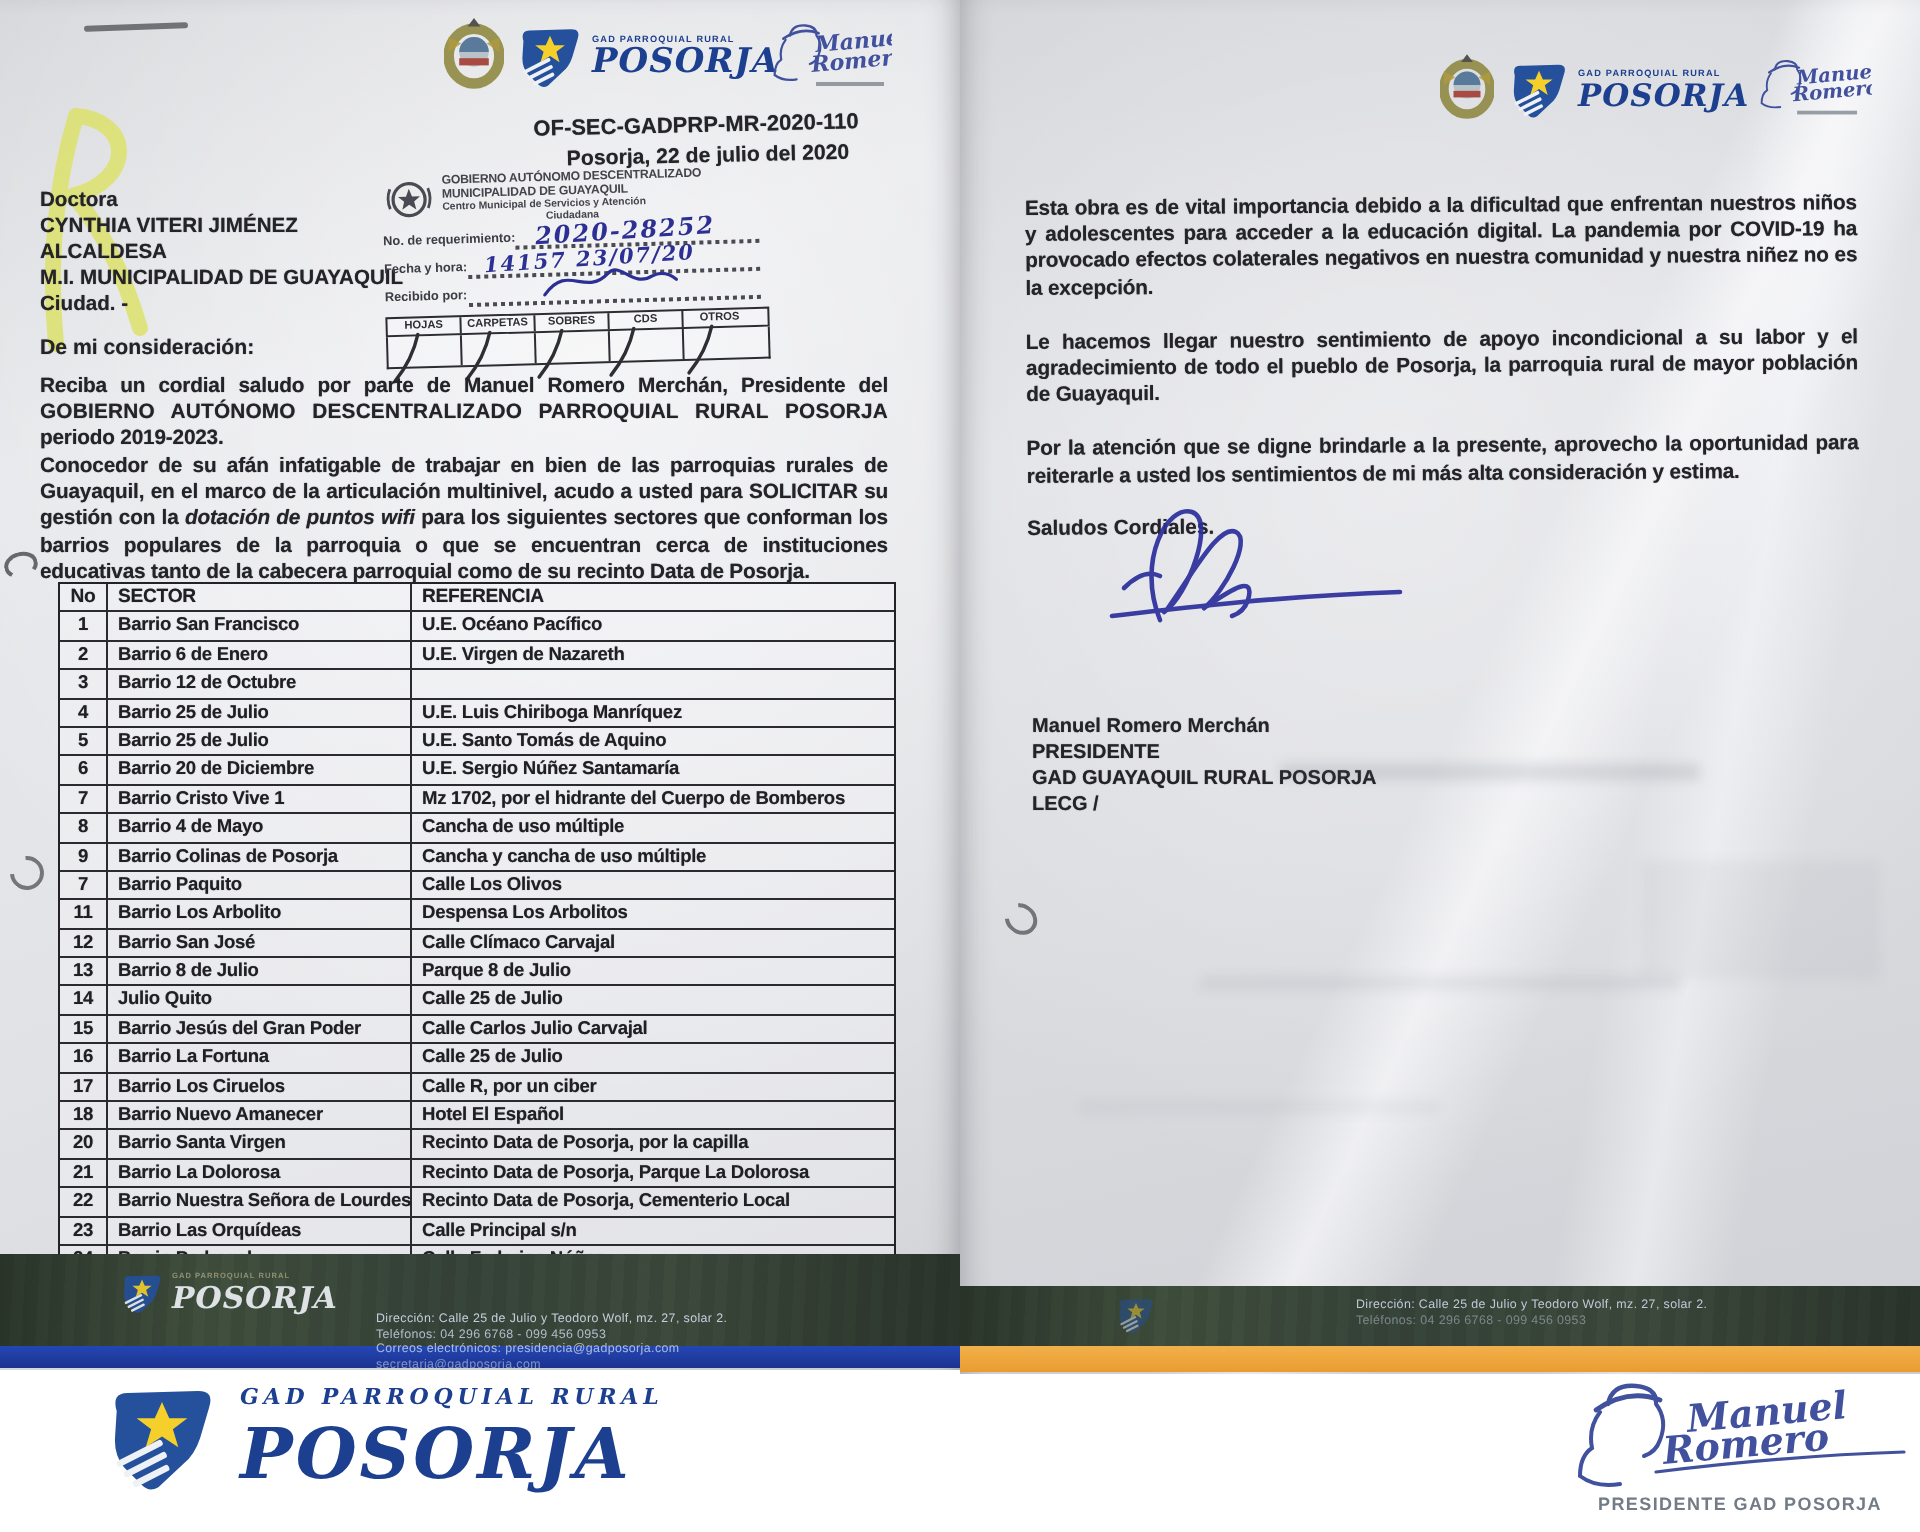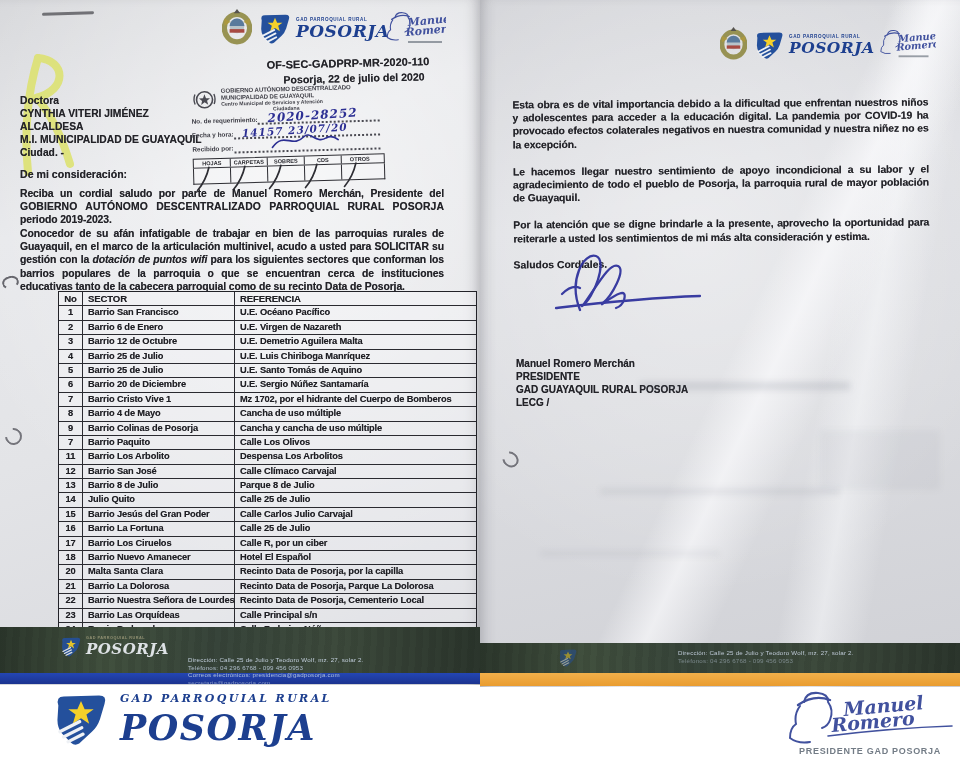--- a/index.html
+++ b/index.html
@@ -34,21 +34,21 @@
   .stamp .hs{font-size:5.2px;font-weight:700;line-height:6px;}
   .srow{position:relative;margin-top:4px;height:10px;font-size:6.4px;font-weight:700;color:#3c3c44;}
   .dots{position:absolute;bottom:1px;border-bottom:2px dotted #4a4a52;height:1px;}
   .hw{position:absolute;color:#2c2f93;font-family:"DejaVu Serif","Liberation Serif",serif;
       font-style:italic;font-weight:700;letter-spacing:1px;text-shadow:none;}
   .mini{display:flex;border:1.2px solid #2c2c32;margin-top:3px;background:rgba(255,255,255,.25);}
   .mini .mc{border-right:1.2px solid #2c2c32;font-size:5.6px;font-weight:700;text-align:center;
       padding:1px 0;color:#2e2e34;}
   .mini .mc:last-child{border-right:none;}
   
-  #sector-table{border:1.4px solid #222228;background:rgba(250,250,252,.35);margin-left:29px;}
+  #sector-table{border:1.4px solid #222228;background:rgba(250,250,252,.35);}
   .trow{display:flex;border-top:1.1px solid #2a2a30;height:13.4px;align-items:center;
         font-size:9.3px;letter-spacing:-.15px;color:#1f1f24;font-weight:700;
         text-shadow:0 0 .4px rgba(20,20,30,.5);}
   .trow.head{border-top:none;font-size:9.6px;}
   .c{overflow:visible;white-space:nowrap;}
   .c.no{width:23px;text-align:center;border-right:1.1px solid #2a2a30;height:100%;line-height:13.4px;}
   .c.sec{width:146px;padding-left:5px;border-right:1.1px solid #2a2a30;height:100%;line-height:13.4px;}
   .c.ref{flex:1;padding-left:5px;height:100%;line-height:13.4px;}
   
   .greenbar{left:0;width:480px;background:
@@ -239,21 +239,20 @@
         <div class="c ref">U.E. Océano Pacífico</div>
       </div>
         <div class="trow">
         <div class="c no">2</div>
         <div class="c sec">Barrio 6 de Enero</div>
         <div class="c ref">U.E. Virgen de Nazareth</div>
       </div>
         <div class="trow">
         <div class="c no">3</div>
         <div class="c sec">Barrio 12 de Octubre</div>
-        <div class="c ref">U.E. Demetrio Aguilera Malta</div>
       </div>
         <div class="trow">
         <div class="c no">4</div>
         <div class="c sec">Barrio 25 de Julio</div>
         <div class="c ref">U.E. Luis Chiriboga Manríquez</div>
       </div>
         <div class="trow">
         <div class="c no">5</div>
         <div class="c sec">Barrio 25 de Julio</div>
         <div class="c ref">U.E. Santo Tomás de Aquino</div>
@@ -318,21 +317,21 @@
         <div class="c sec">Barrio Los Ciruelos</div>
         <div class="c ref">Calle R, por un ciber</div>
       </div>
         <div class="trow">
         <div class="c no">18</div>
         <div class="c sec">Barrio Nuevo Amanecer</div>
         <div class="c ref">Hotel El Español</div>
       </div>
         <div class="trow">
         <div class="c no">20</div>
-        <div class="c sec">Malta Santa Clara</div>
+        <div class="c sec">Barrio Santa Virgen</div>
         <div class="c ref">Recinto Data de Posorja, por la capilla</div>
       </div>
         <div class="trow">
         <div class="c no">21</div>
         <div class="c sec">Barrio La Dolorosa</div>
         <div class="c ref">Recinto Data de Posorja, Parque La Dolorosa</div>
       </div>
         <div class="trow">
         <div class="c no">22</div>
         <div class="c sec">Barrio Nuestra Señora de Lourdes</div>

